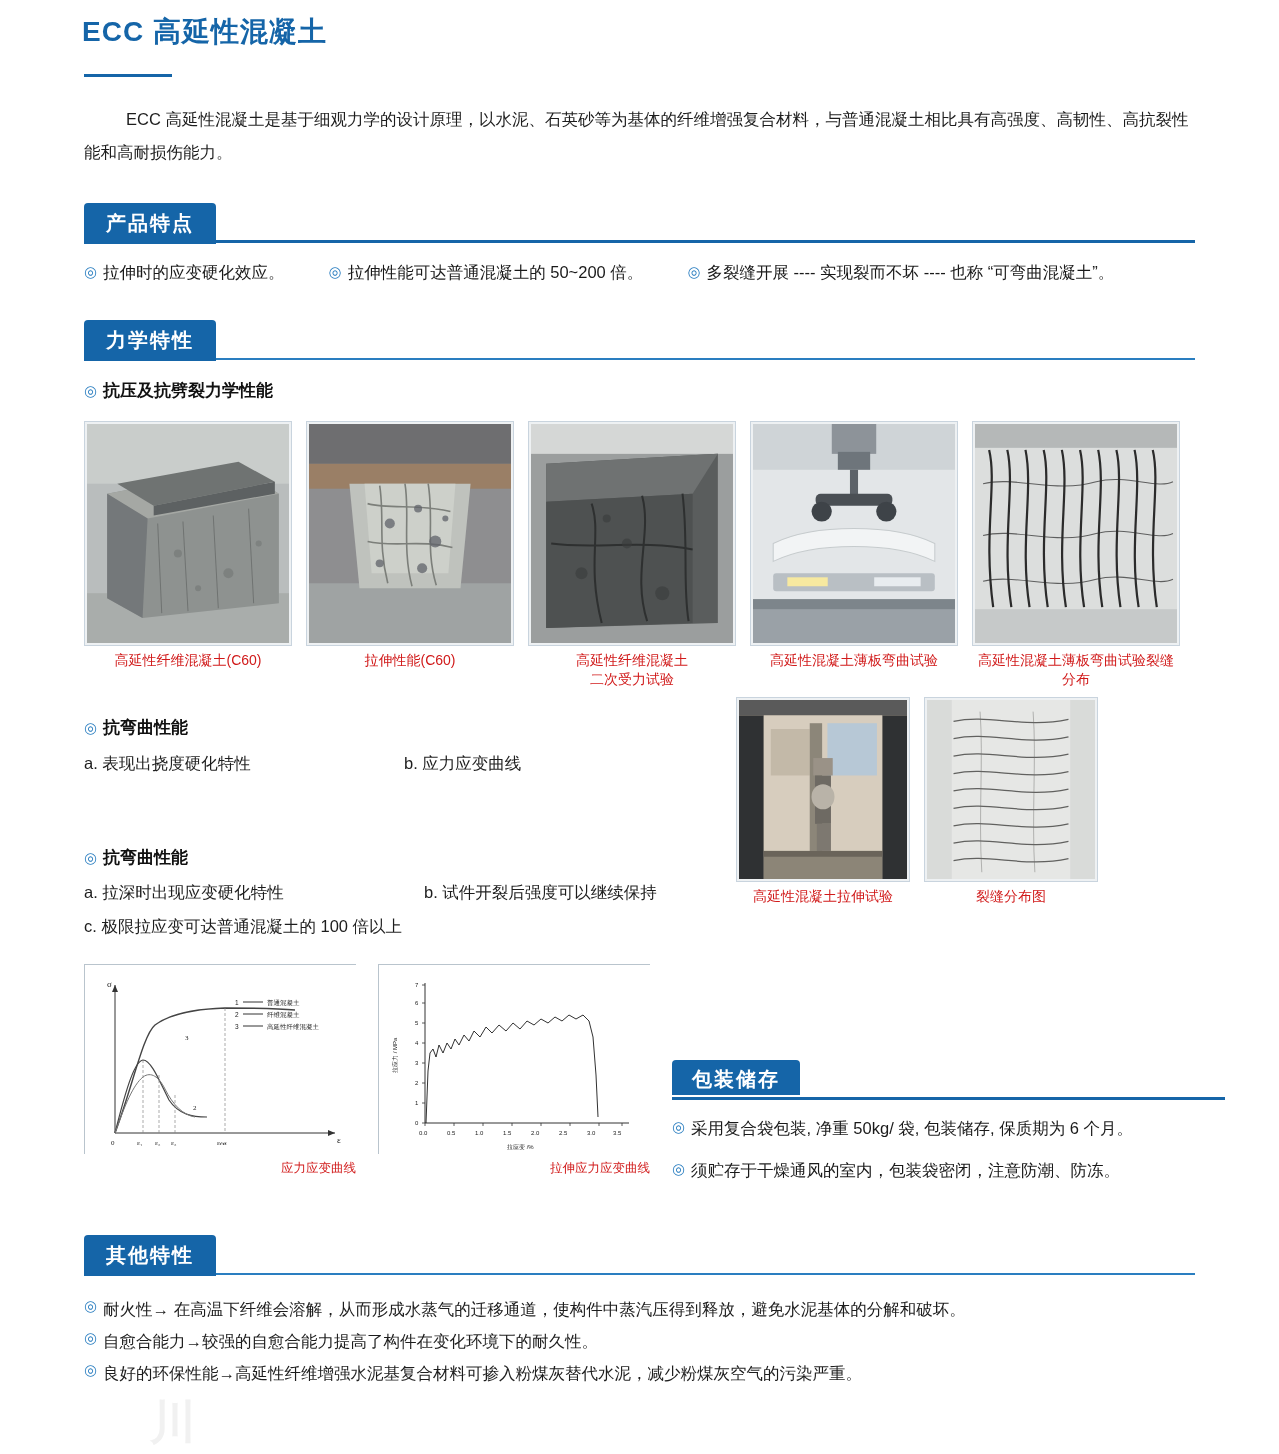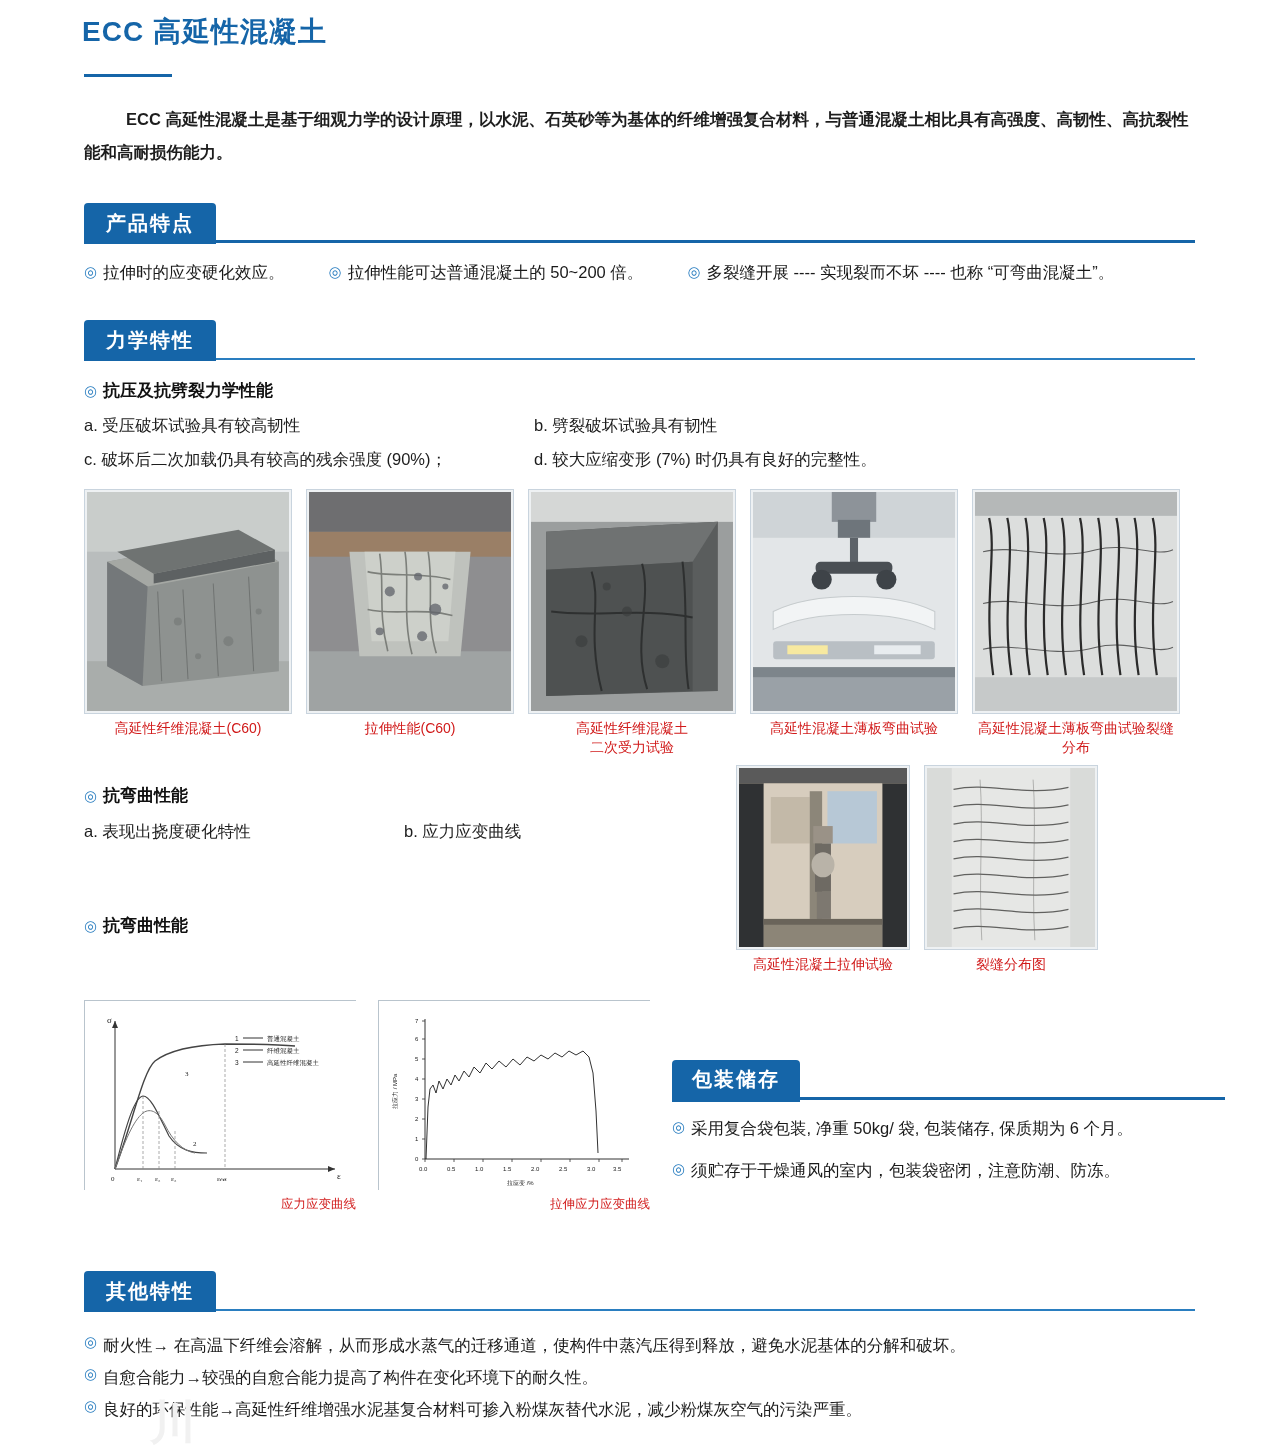--- a/index.html
+++ b/index.html
@@ -37,21 +37,20 @@
     background: #1565a8;
     margin: 24px 0 0 54px;
   }
   
   .intro {
     margin: 26px 54px 0 54px;
     font-size: 16.5px;
     line-height: 2;
     text-indent: 42px;
     color: #1d1d1d;
-    font-weight: bold;
   }
   
   .section-head {
     position: relative;
     margin: 34px 54px 0 54px;
     height: 40px;
   }
   .section-head .tag {
     position: absolute;
     left: 0;
@@ -192,21 +191,21 @@
     position: relative;
     height: 40px;
   }
   .pack-head .tag {
     position: absolute;
     left: 0; top: 0;
     background: #1565a8;
     color: #fff;
     font-size: 20px;
     font-weight: bold;
-    padding: 6px 20px 9px 20px;
+    padding: 6px 20px 2px 20px;
     border-radius: 4px 4px 0 0;
     letter-spacing: 2px;
   }
   .pack-head .bar {
     position: absolute; left: 0; right: 0; bottom: 0;
     height: 3px; background: #1565a8;
   }
   .pack-line {
     display: flex;
     margin-top: 14px;
@@ -267,26 +266,20 @@
   <div class="section-head">
     <div class="tag">力学特性</div>
     <div class="bar-thin"></div>
   </div>
 
   <div class="sub-head">
     <span class="bullet">◎</span>
     <span>抗压及抗劈裂力学性能</span>
   </div>
 
-  <div class="ab-grid">
-    <div>a. 受压破坏试验具有较高韧性</div>
-    <div>b. 劈裂破坏试验具有韧性</div>
-    <div>c. 破坏后二次加载仍具有较高的残余强度 (90%)；</div>
-    <div>d. 较大应缩变形 (7%) 时仍具有良好的完整性。</div>
-  </div>
 
   <div class="img-row">
 
     <div class="img-card">
       <div class="img-frame">
         <svg class="photo" viewBox="0 0 200 220" preserveAspectRatio="none">
           <rect x="0" y="0" width="200" height="220" fill="#b9bdbd"></rect>
           <rect x="0" y="0" width="200" height="60" fill="#c9cdcb"></rect>
           <rect x="0" y="170" width="200" height="50" fill="#a9adab"></rect>
           <polygon points="20,70 150,45 190,70 190,180 55,195 20,175" fill="#8e9290"></polygon>
@@ -426,20 +419,25 @@
         <span>抗弯曲性能</span>
       </div>
       <div class="ab-grid" style="grid-template-columns:320px 1fr">
         <div>a. 表现出挠度硬化特性</div>
         <div>b. 应力应变曲线</div>
       </div>
 
       <div class="sub-head" style="margin-top:70px">
         <span class="bullet">◎</span>
         <span>抗弯曲性能</span>
+      </div>
+      <div class="ab-grid" style="grid-template-columns:340px 1fr">
+        <div>a. 拉深时出现应变硬化特性</div>
+        <div>b. 试件开裂后强度可以继续保持</div>
+        <div style="grid-column:1 / span 2">c. 极限拉应变可达普通混凝土的 100 倍以上</div>
       </div>
     </div>
 
     <div class="split-right">
       <div class="img-card-sm">
         <div class="img-frame-sm">
           <svg class="photo" viewBox="0 0 190 185" preserveAspectRatio="none">
             <rect x="0" y="0" width="190" height="185" fill="#cbbfae"></rect>
             <rect x="0" y="0" width="190" height="16" fill="#5a5a5a"></rect>
             <rect x="0" y="16" width="28" height="169" fill="#2f3133"></rect>

